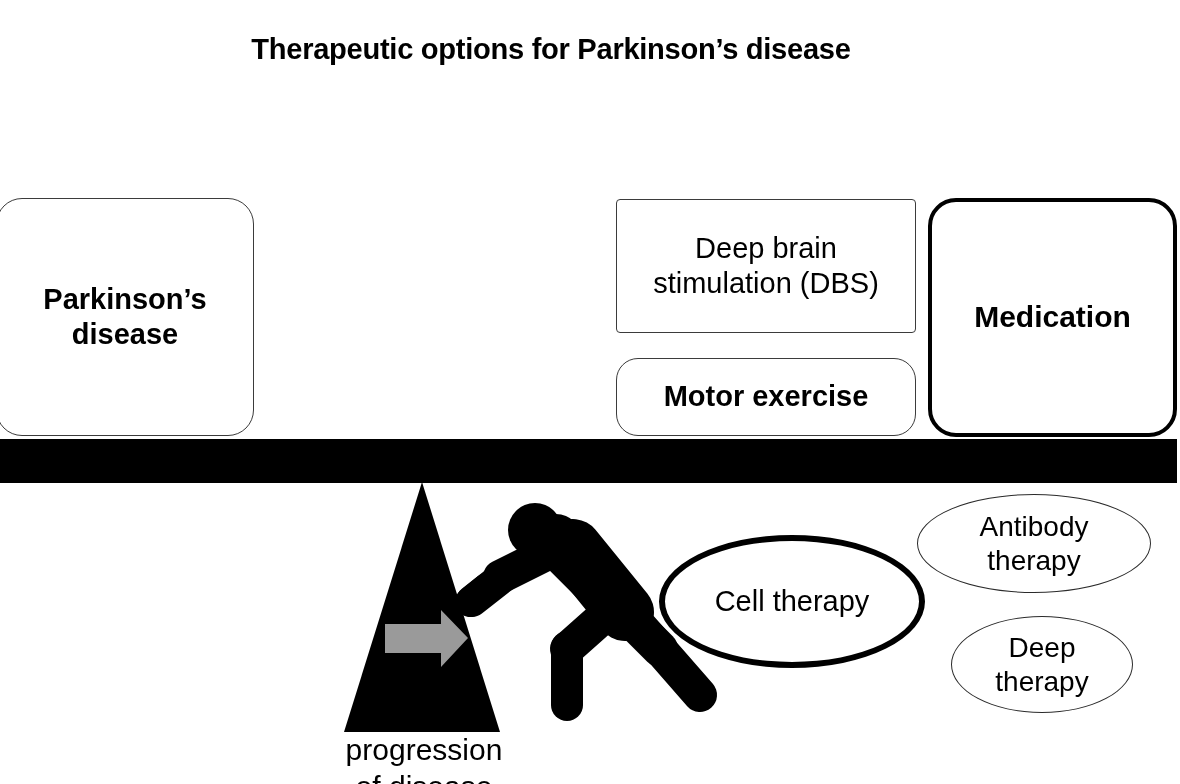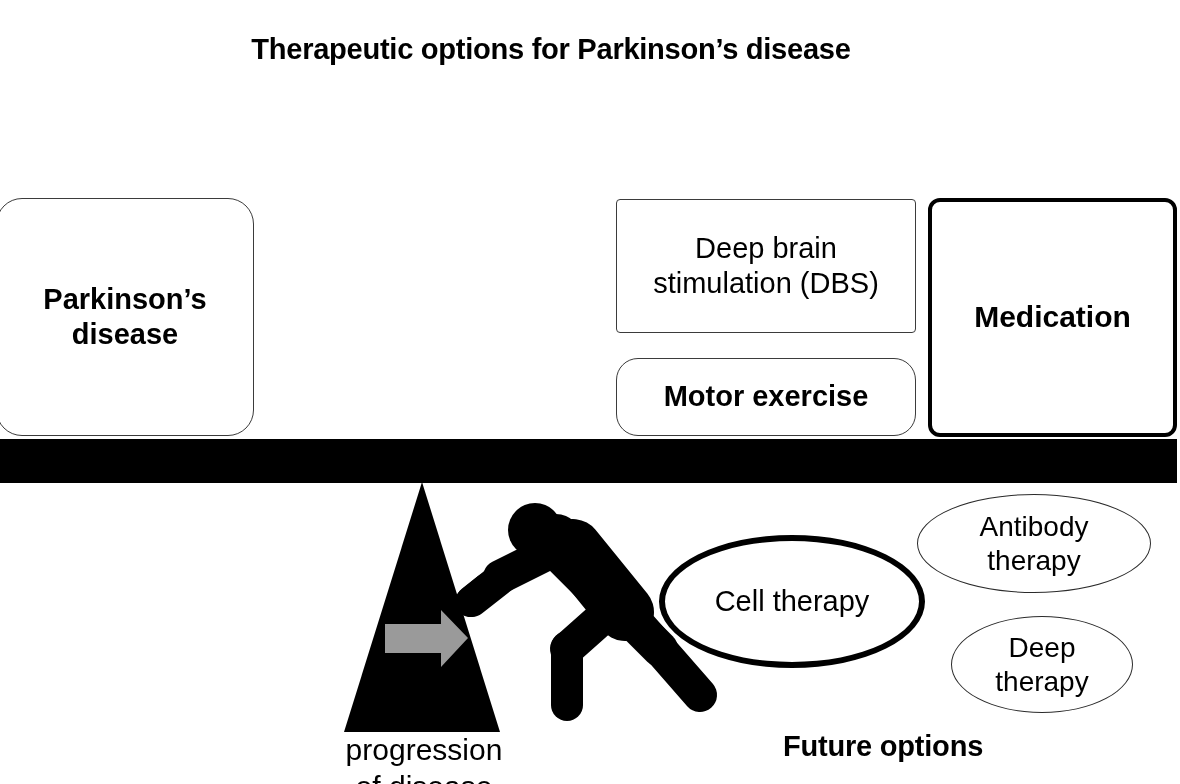--- a/index.html
+++ b/index.html
@@ -111,21 +111,21 @@
     border-radius: 22px;
     font-size: 29px;
     font-weight: bold;
   }
 
   #box-medication {
     left: 928px;
     top: 166px;
     width: 249px;
     height: 239px;
-    border-radius: 12px;
+    border-radius: 28px;
     font-size: 30px;
     font-weight: bold;
   }
 
   
   .ellipse {
     position: absolute;
     box-sizing: border-box;
     background: #ffffff;
     border-radius: 50%;
@@ -255,18 +255,17 @@
   <div class="ellipse thin" id="ellipse-antibody-therapy">
     <span>Antibody
 therapy</span>
   </div>
 
   <div class="ellipse thin" id="ellipse-gene-therapy">
     <span>Deep
 therapy</span>
   </div>
 
-  <div class="txt" id="future-options-label">Future options</div>
 
   <div class="txt" id="progression-label">progression
 of disease</div>
 
 </div>
 
 </body></html>

